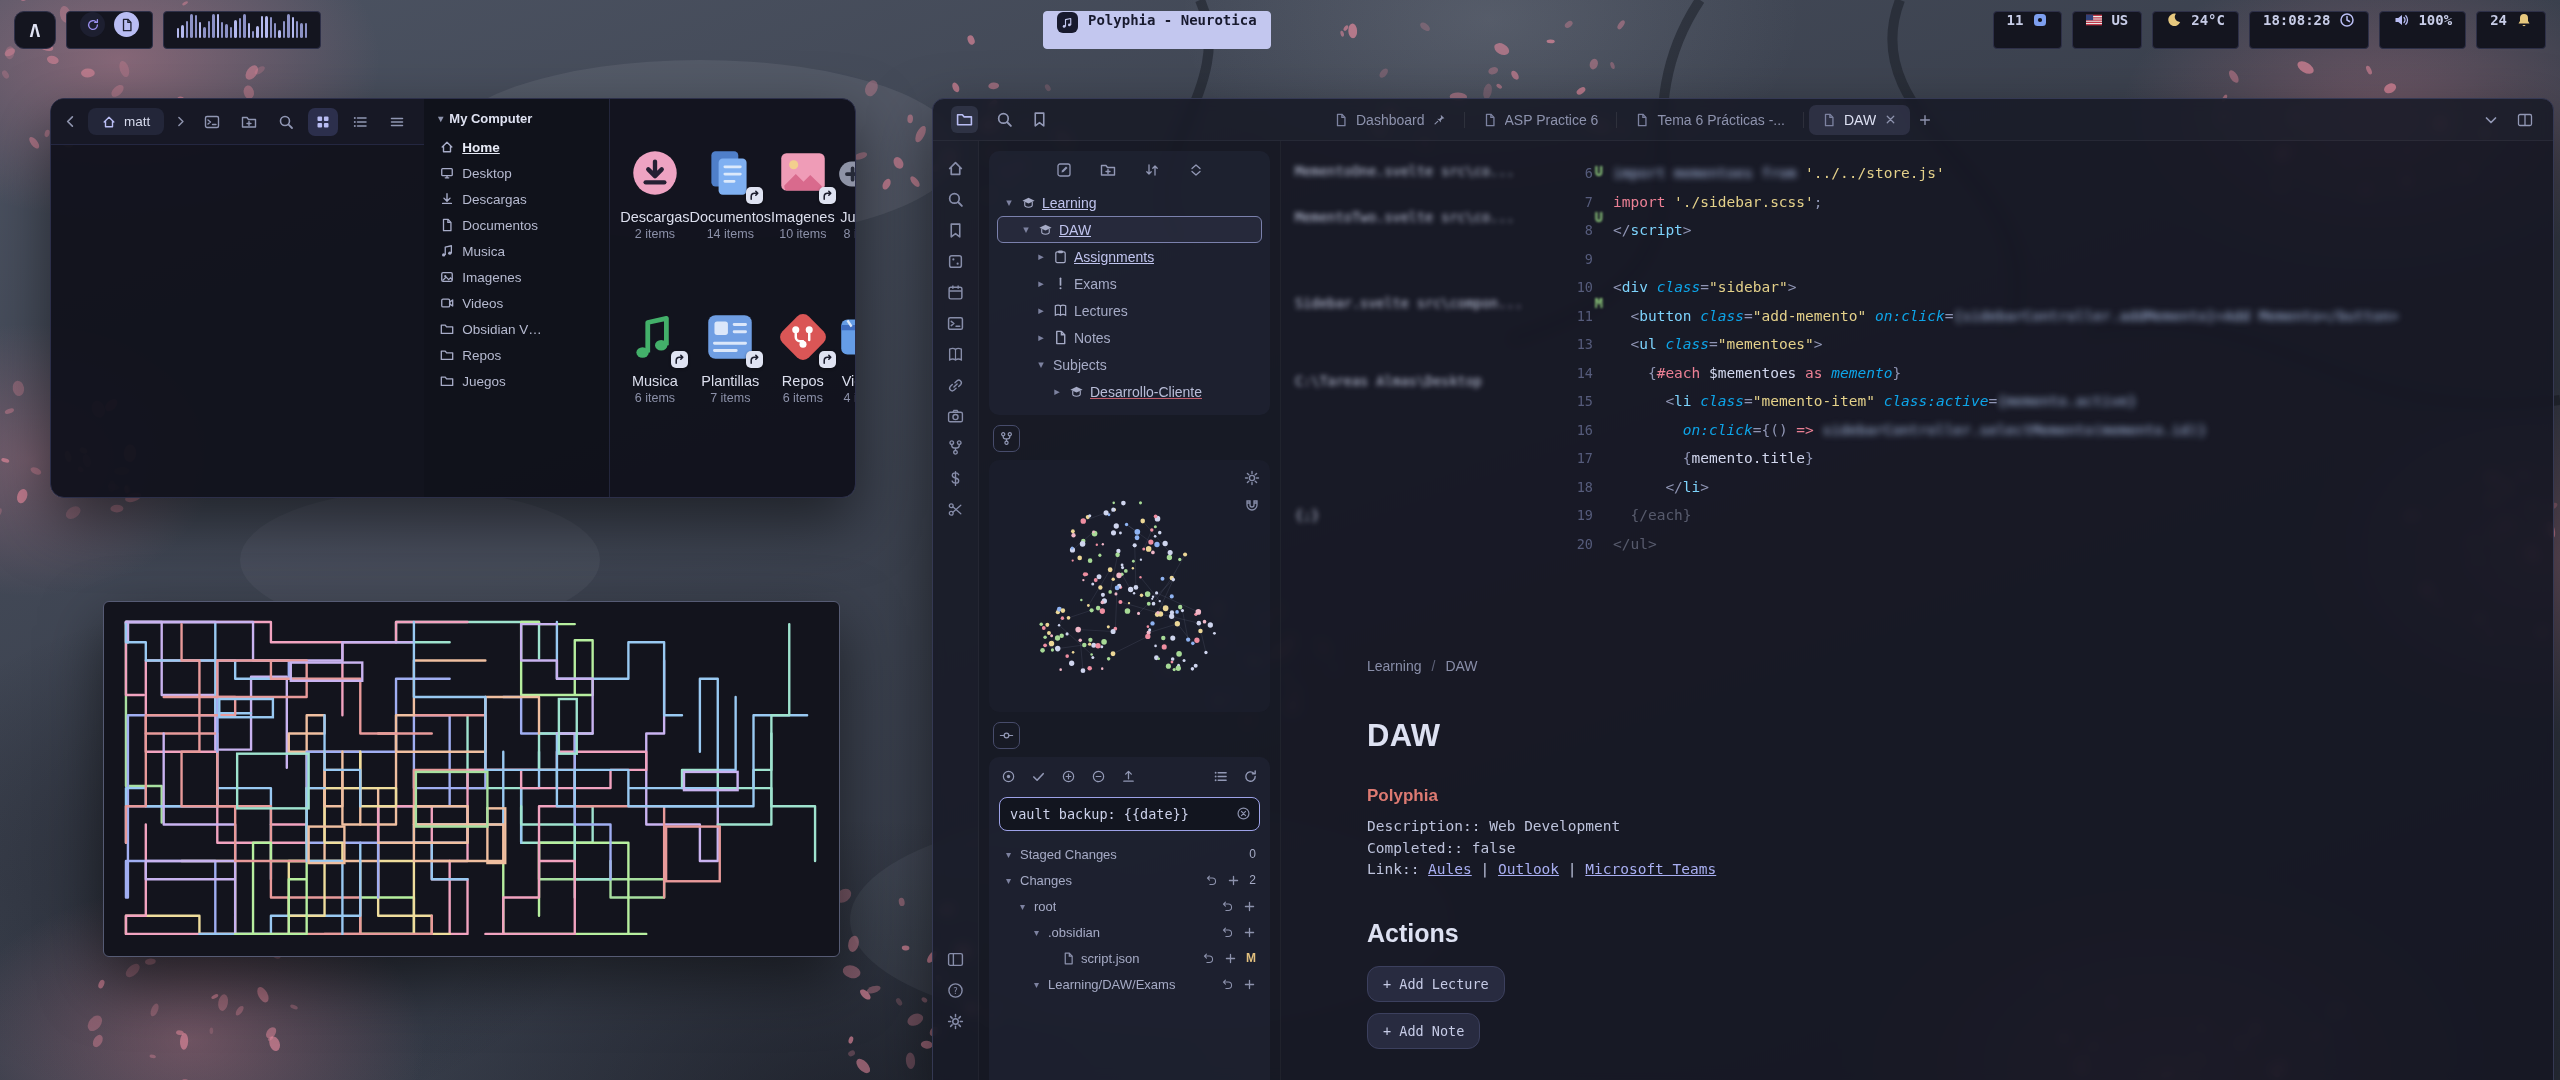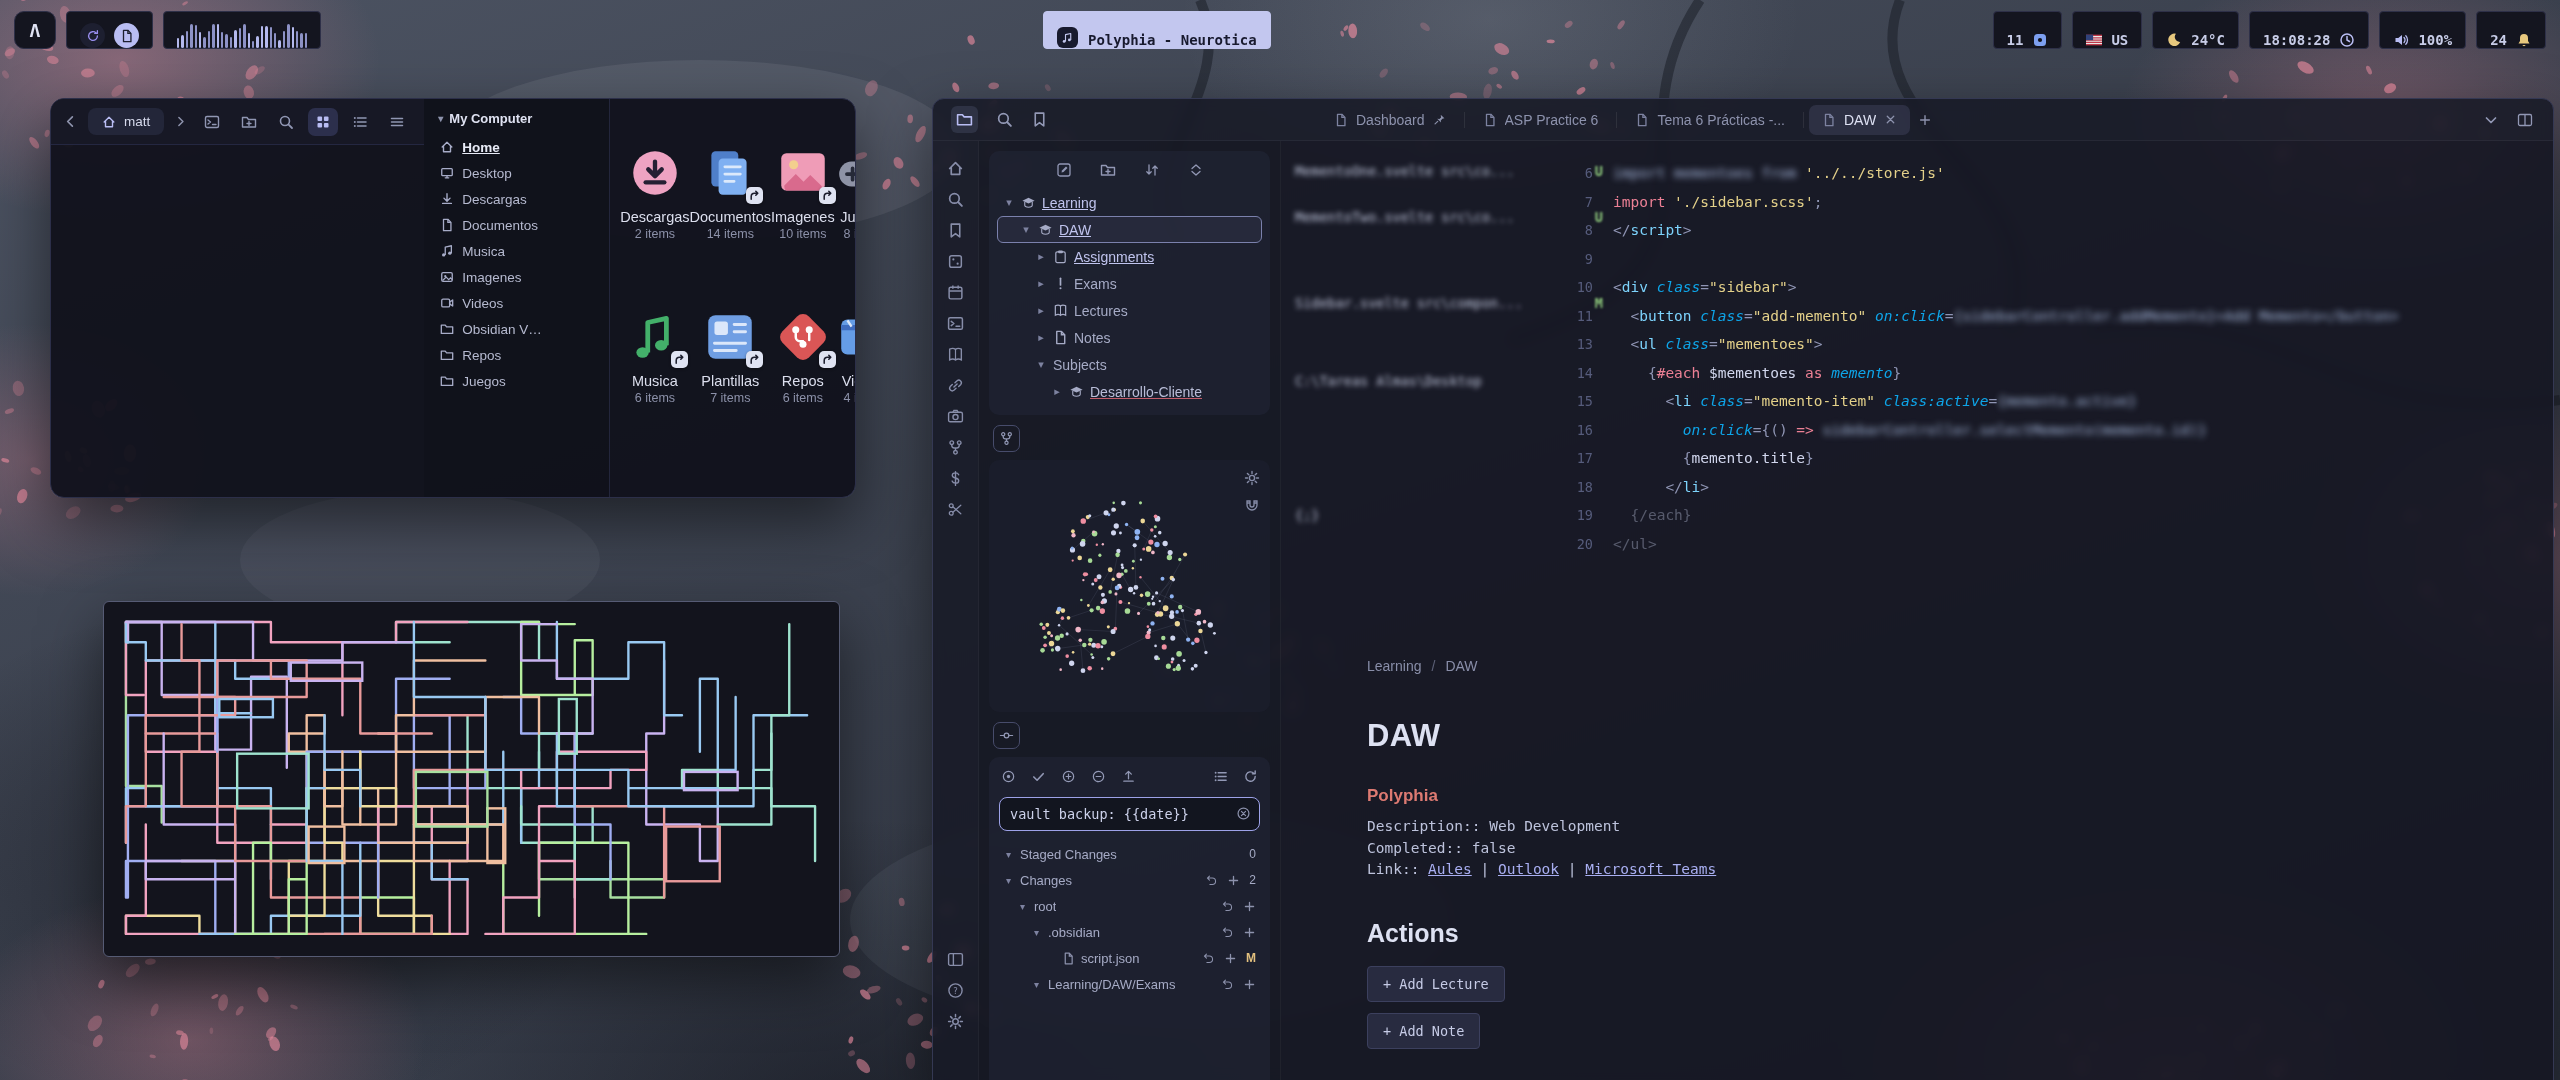--- a/index.html
+++ b/index.html
@@ -21,21 +21,21 @@
       radial-gradient(540px 330px at 2170px 1075px, rgba(226,137,156,.30), transparent 62%),
       radial-gradient(640px 420px at 860px 1120px, rgba(14,16,24,.55), transparent 72%),
       radial-gradient(520px 360px at 240px 860px, rgba(12,13,20,.45), transparent 72%),
       linear-gradient(160deg,#4c5362 0%,#3b414e 45%,#2c313d 100%);}
   #wp-svg{position:absolute;inset:0}
 
   
   .topbar{position:absolute;top:8px;left:14px;right:14px;height:44px;display:flex;align-items:center;justify-content:space-between;z-index:60}
   .bar-group{display:flex;align-items:center;gap:10px}
   .bar-btn{width:42px;height:38px;border-radius:10px;background:#14151f;border:1px solid #2e3048;color:#e0e3f4;font:700 18px var(--mono);display:flex;align-items:center;justify-content:center;cursor:pointer}
-  .bar-pill{height:38px;border-radius:4px;background:#14151f;border:1px solid #2e3048;display:flex;align-items:flex-end;gap:9px;padding:0 13px;color:var(--txt);font:600 14px var(--mono)}
+  .bar-pill{height:38px;border-radius:4px;background:#14151f;border:1px solid #2e3048;display:flex;align-items:flex-start;gap:9px;padding:0 13px;color:var(--txt);font:600 14px var(--mono)}
   .tray-circle{width:25px;height:25px;border-radius:50%;display:flex;align-items:center;justify-content:center}
   .tray-circle .ic{width:14px;height:14px}
   .tray-circle.c1{background:#1d1f30;color:#9a8ff0}
   .tray-circle.c2{background:#b9bdf3;color:#1d1f30}
   .viz .bars{display:flex;align-items:flex-end;gap:2px;height:26px;width:130px}
   .viz .bars span{width:3px;background:#8d92c6;border-radius:2px}
   .media{background:#c3c7ef;border-color:#c3c7ef;color:#181a2e;font-weight:700;gap:10px}
   .media .album{width:21px;height:21px;border-radius:6px;background:#181a2e;color:#c3c7ef;display:flex;align-items:center;justify-content:center}
   .media .album .ic{width:12px;height:12px}
   .icon-amber{color:#e7c87e}.icon-blue{color:#7d9ff0}.icon-lav{color:#b9bdf3}
@@ -147,21 +147,21 @@
   .pane-note{position:absolute;top:517px;left:86px;right:70px}
   .crumb{font-size:14px;color:#898ea9;display:flex;gap:10px;align-items:center}
   .crumb .sep{color:#5d6178}
   .note-title{margin-top:44px;font-size:31px;font-weight:700;color:#dde1f2;letter-spacing:.3px}
   .ov{margin-top:32px;font-size:17px;font-weight:700;color:#dd7a72}
   .fields{margin-top:10px}
   .fline{font:14.5px/21.5px var(--mono);color:#bdc3dc}
   .note-link{color:#a9aff2;text-decoration:underline;cursor:pointer}
   .actions-h{margin-top:38px;font-size:25px;font-weight:700;color:#dde1f2}
   .act-row{margin-top:18px;display:flex;flex-direction:column;align-items:flex-start;gap:11px}
-  .act-btn{background:#282b40;border:1px solid #3c405e;border-radius:4px;color:#c6cbe6;font:13.5px var(--mono);padding:9px 15px;cursor:pointer}
+  .act-btn{background:#282b40;border:1px solid #3c405e;border-radius:12px;color:#c6cbe6;font:13.5px var(--mono);padding:9px 15px;cursor:pointer}
 </style>
 </head>
 <body>
 
 <div class="wallpaper">
   <svg id="wp-svg" width="2560" height="1080">
       <path d="M1700 0 C1600 150 1760 260 1510 340 M1900 0 C1850 130 2060 180 2010 330 M2560 400 C2340 430 2290 300 2090 330 M1200 0 C1240 90 1130 160 1180 240" stroke="rgba(22,25,33,.5)" stroke-width="10" fill="none"></path>
       <ellipse cx="700" cy="150" rx="260" ry="90" fill="rgba(205,210,220,.10)"></ellipse>
       <ellipse cx="1150" cy="920" rx="300" ry="110" fill="rgba(205,210,220,.07)"></ellipse>
       <ellipse cx="420" cy="560" rx="180" ry="70" fill="rgba(205,210,220,.06)"></ellipse>

